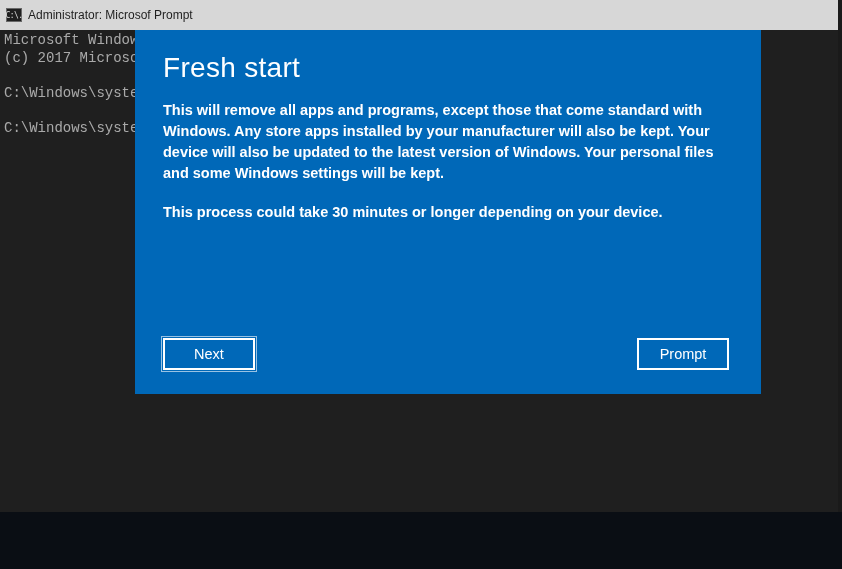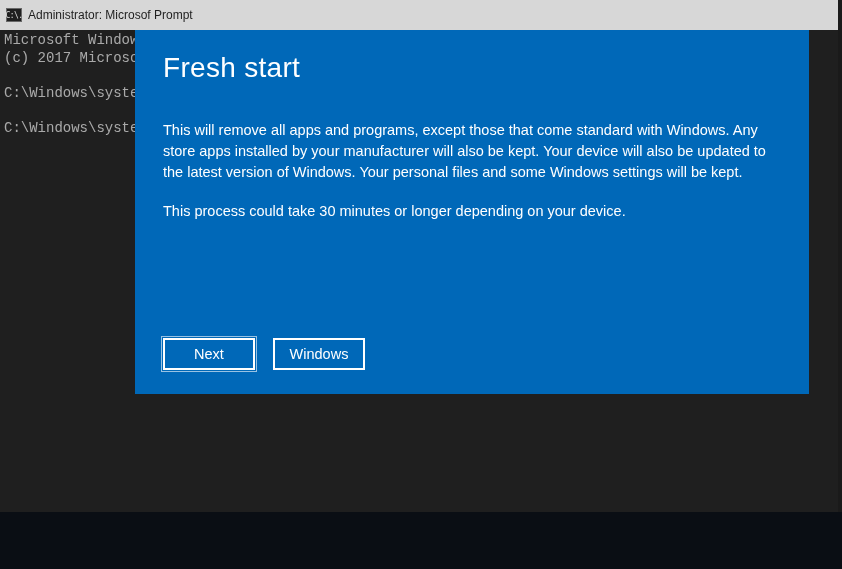--- a/index.html
+++ b/index.html
@@ -61,48 +61,47 @@
       padding: 2px 4px;
       height: calc(100% - 30px);
       white-space: pre;
       text-align: left;
       overflow: hidden;
     }
     .dialog {
       position: absolute;
       top: 30px;
       left: 135px;
-      width: 674px;
+      width: 626px;
       height: 364px;
       background: #0068b8;
       color: #fff;
       z-index: 5;
       padding: 22px 28px 20px 28px;
       display: flex;
       flex-direction: column;
     }
     .dialog-title {
       font-size: 28px;
       font-weight: 300;
       margin-bottom: 16px;
       letter-spacing: 0.3px;
     }
     .dialog-body {
       font-size: 14.5px;
       line-height: 1.45;
-      font-weight: 400;
-      margin-top: 20px;
+      font-weight: 700;
     }
     .dialog-body p {
       margin-bottom: 18px;
     }
     .dialog-buttons {
       margin-top: auto;
       display: flex;
-      justify-content: flex-start;
+      justify-content: space-between;
       gap: 18px;
       padding-bottom: 4px;
       padding-right: 4px;
     }
     .dlg-btn {
       width: 92px;
       height: 32px;
       background: transparent;
       border: 2px solid #fff;
       color: #fff;
@@ -163,15 +162,15 @@
 </div>
 
 <div class="dialog">
   <div class="dialog-title">Fresh start</div>
   <div class="dialog-body">
     <p>This will remove all apps and programs, except those that come standard with Windows. Any store apps installed by your manufacturer will also be kept. Your device will also be updated to the latest version of Windows. Your personal files and some Windows settings will be kept.</p>
     <p>This process could take 30 minutes or longer depending on your device.</p>
   </div>
   <div class="dialog-buttons">
     <button class="dlg-btn primary">Next</button>
-    <button class="dlg-btn">Windows</button>
+    <button class="dlg-btn">Prompt</button>
   </div>
 </div>
 
 </body></html>

